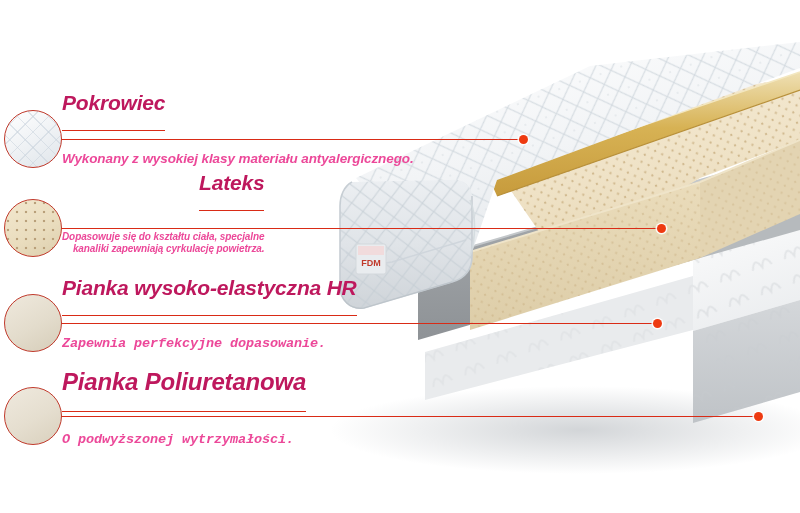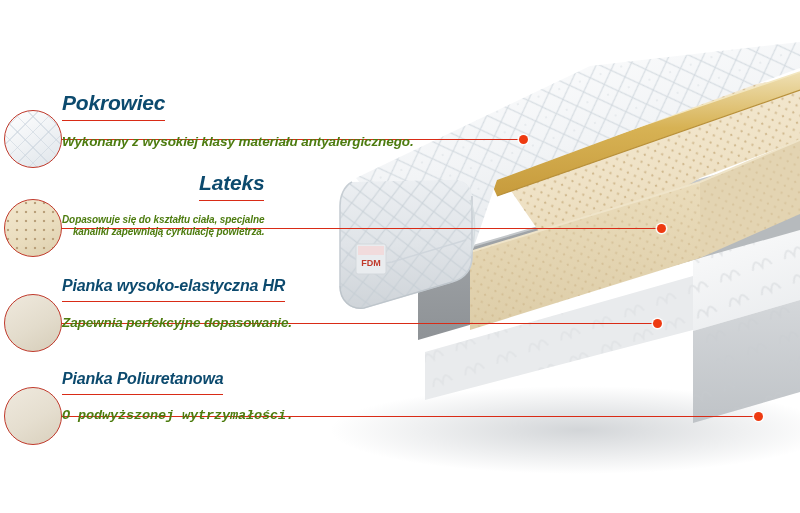--- a/index.html
+++ b/index.html
@@ -12,37 +12,37 @@
     position: relative;
   }
   #stage { position:absolute; inset:0; width:800px; height:513px; }
 
   
   .illus { position:absolute; left:0; top:0; width:800px; height:513px; }
 
   
   .callout { position:absolute; }
   .c-head {
-    color:#0c4a6e;
+    color:#be185d;
     font-weight:bold;
     font-style:italic;
     white-space:nowrap;
     letter-spacing:-0.2px;
     line-height:1;
     display:inline-block;
     border-bottom:1.6px solid #d92b16;
-    padding-bottom:7px;
+    padding-bottom:17px;
   }
   .c-body {
-    color:#4d7c0f;
+    color:#ec4899;
     font-style:italic;
     font-weight:600;
     line-height:1.22;
     white-space:pre-line;
-    margin-top:13px;
+    margin-top:20px;
     letter-spacing:-0.1px;
   }
 
   
   .lead {
     position:absolute;
     height:0;
     border-top:1.6px solid #d92b16;
     transform-origin: 0 0;
   }
@@ -241,22 +241,22 @@
     <div class="c-body" style="font-size:13.5px;">Wykonany z wysokiej klasy materiału antyalergicznego.</div>
   </div>
 
   <div class="callout" style="left:62px; top:172px;text-align:right;">
     <div class="c-head" style="font-size:21px;">Lateks</div>
     <div class="c-body" style="font-size:10px;">Dopasowuje się do kształtu ciała, specjalne
 kanaliki zapewniają cyrkulację powietrza.</div>
   </div>
 
   <div class="callout" style="left:62px; top:277px;">
-    <div class="c-head" style="font-size:16px;">Pianka wysoko-elastyczna HR</div>
-    <div class="c-body" style="font-size:13.5px;">Zapewnia perfekcyjne dopasowanie.</div>
+    <div class="c-head" style="font-size:21px;">Pianka wysoko-elastyczna HR</div>
+    <div class="c-body" style="font-size:13.5px;font-family:Liberation Mono, monospace;">Zapewnia perfekcyjne dopasowanie.</div>
   </div>
 
   <div class="callout" style="left:62px; top:370px;">
-    <div class="c-head" style="font-size:16px;">Pianka Poliuretanowa</div>
+    <div class="c-head" style="font-size:24px;">Pianka Poliuretanowa</div>
     <div class="c-body" style="font-size:13.5px;font-family:Liberation Mono, monospace;">O podwyższonej wytrzymałości.</div>
   </div>
 
 </div>
 
 </body></html>

